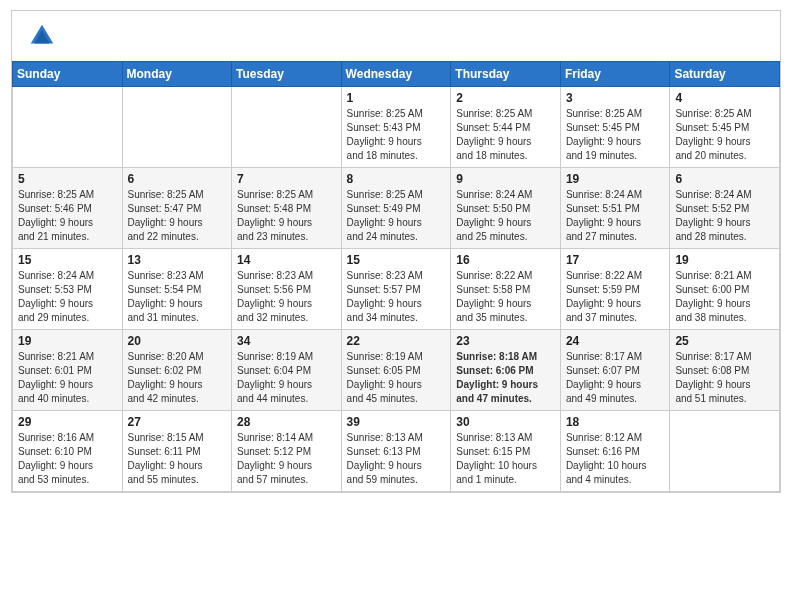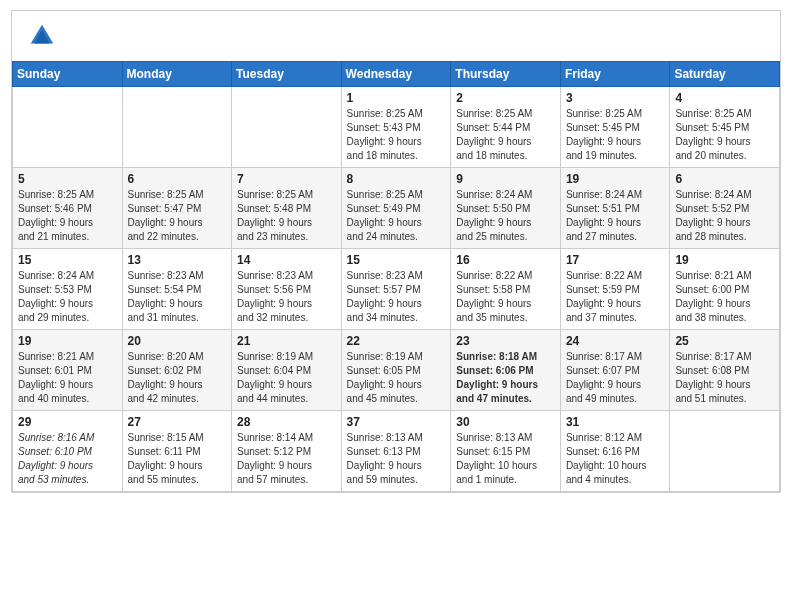--- a/index.html
+++ b/index.html
@@ -274,21 +274,21 @@
 and 40 minutes.</div>
           </td>
           <td>
             <span class="day-number">20</span>
             <div class="day-info" style="white-space: pre-line;">Sunrise: 8:20 AM
 Sunset: 6:02 PM
 Daylight: 9 hours
 and 42 minutes.</div>
           </td>
           <td>
-            <span class="day-number">21</span>
+            <span class="day-number">34</span>
             <div class="day-info" style="white-space: pre-line;">Sunrise: 8:19 AM
 Sunset: 6:04 PM
 Daylight: 9 hours
 and 44 minutes.</div>
           </td>
           <td>
             <span class="day-number">22</span>
             <div class="day-info" style="white-space: pre-line;">Sunrise: 8:19 AM
 Sunset: 6:05 PM
 Daylight: 9 hours
@@ -312,55 +312,55 @@
             <span class="day-number">25</span>
             <div class="day-info" style="white-space: pre-line;">Sunrise: 8:17 AM
 Sunset: 6:08 PM
 Daylight: 9 hours
 and 51 minutes.</div>
           </td>
         </tr>
         <tr>
           <td>
             <span class="day-number">29</span>
-            <div class="day-info" style="white-space: pre-line; font-style: italic;">Sunrise: 8:16 AM
+            <div class="day-info" style="white-space: pre-line;">Sunrise: 8:16 AM
 Sunset: 6:10 PM
 Daylight: 9 hours
 and 53 minutes.</div>
           </td>
           <td>
             <span class="day-number">27</span>
             <div class="day-info" style="white-space: pre-line;">Sunrise: 8:15 AM
 Sunset: 6:11 PM
 Daylight: 9 hours
 and 55 minutes.</div>
           </td>
           <td>
             <span class="day-number">28</span>
             <div class="day-info" style="white-space: pre-line;">Sunrise: 8:14 AM
 Sunset: 5:12 PM
 Daylight: 9 hours
 and 57 minutes.</div>
           </td>
           <td>
-            <span class="day-number">37</span>
+            <span class="day-number">39</span>
             <div class="day-info" style="white-space: pre-line;">Sunrise: 8:13 AM
 Sunset: 6:13 PM
 Daylight: 9 hours
 and 59 minutes.</div>
           </td>
           <td>
             <span class="day-number">30</span>
             <div class="day-info" style="white-space: pre-line;">Sunrise: 8:13 AM
 Sunset: 6:15 PM
 Daylight: 10 hours
 and 1 minute.</div>
           </td>
           <td>
-            <span class="day-number">31</span>
+            <span class="day-number">18</span>
             <div class="day-info" style="white-space: pre-line;">Sunrise: 8:12 AM
 Sunset: 6:16 PM
 Daylight: 10 hours
 and 4 minutes.</div>
           </td>
           <td class="empty-cell"></td>
         </tr>
       </tbody>
   </table>
 </div>

